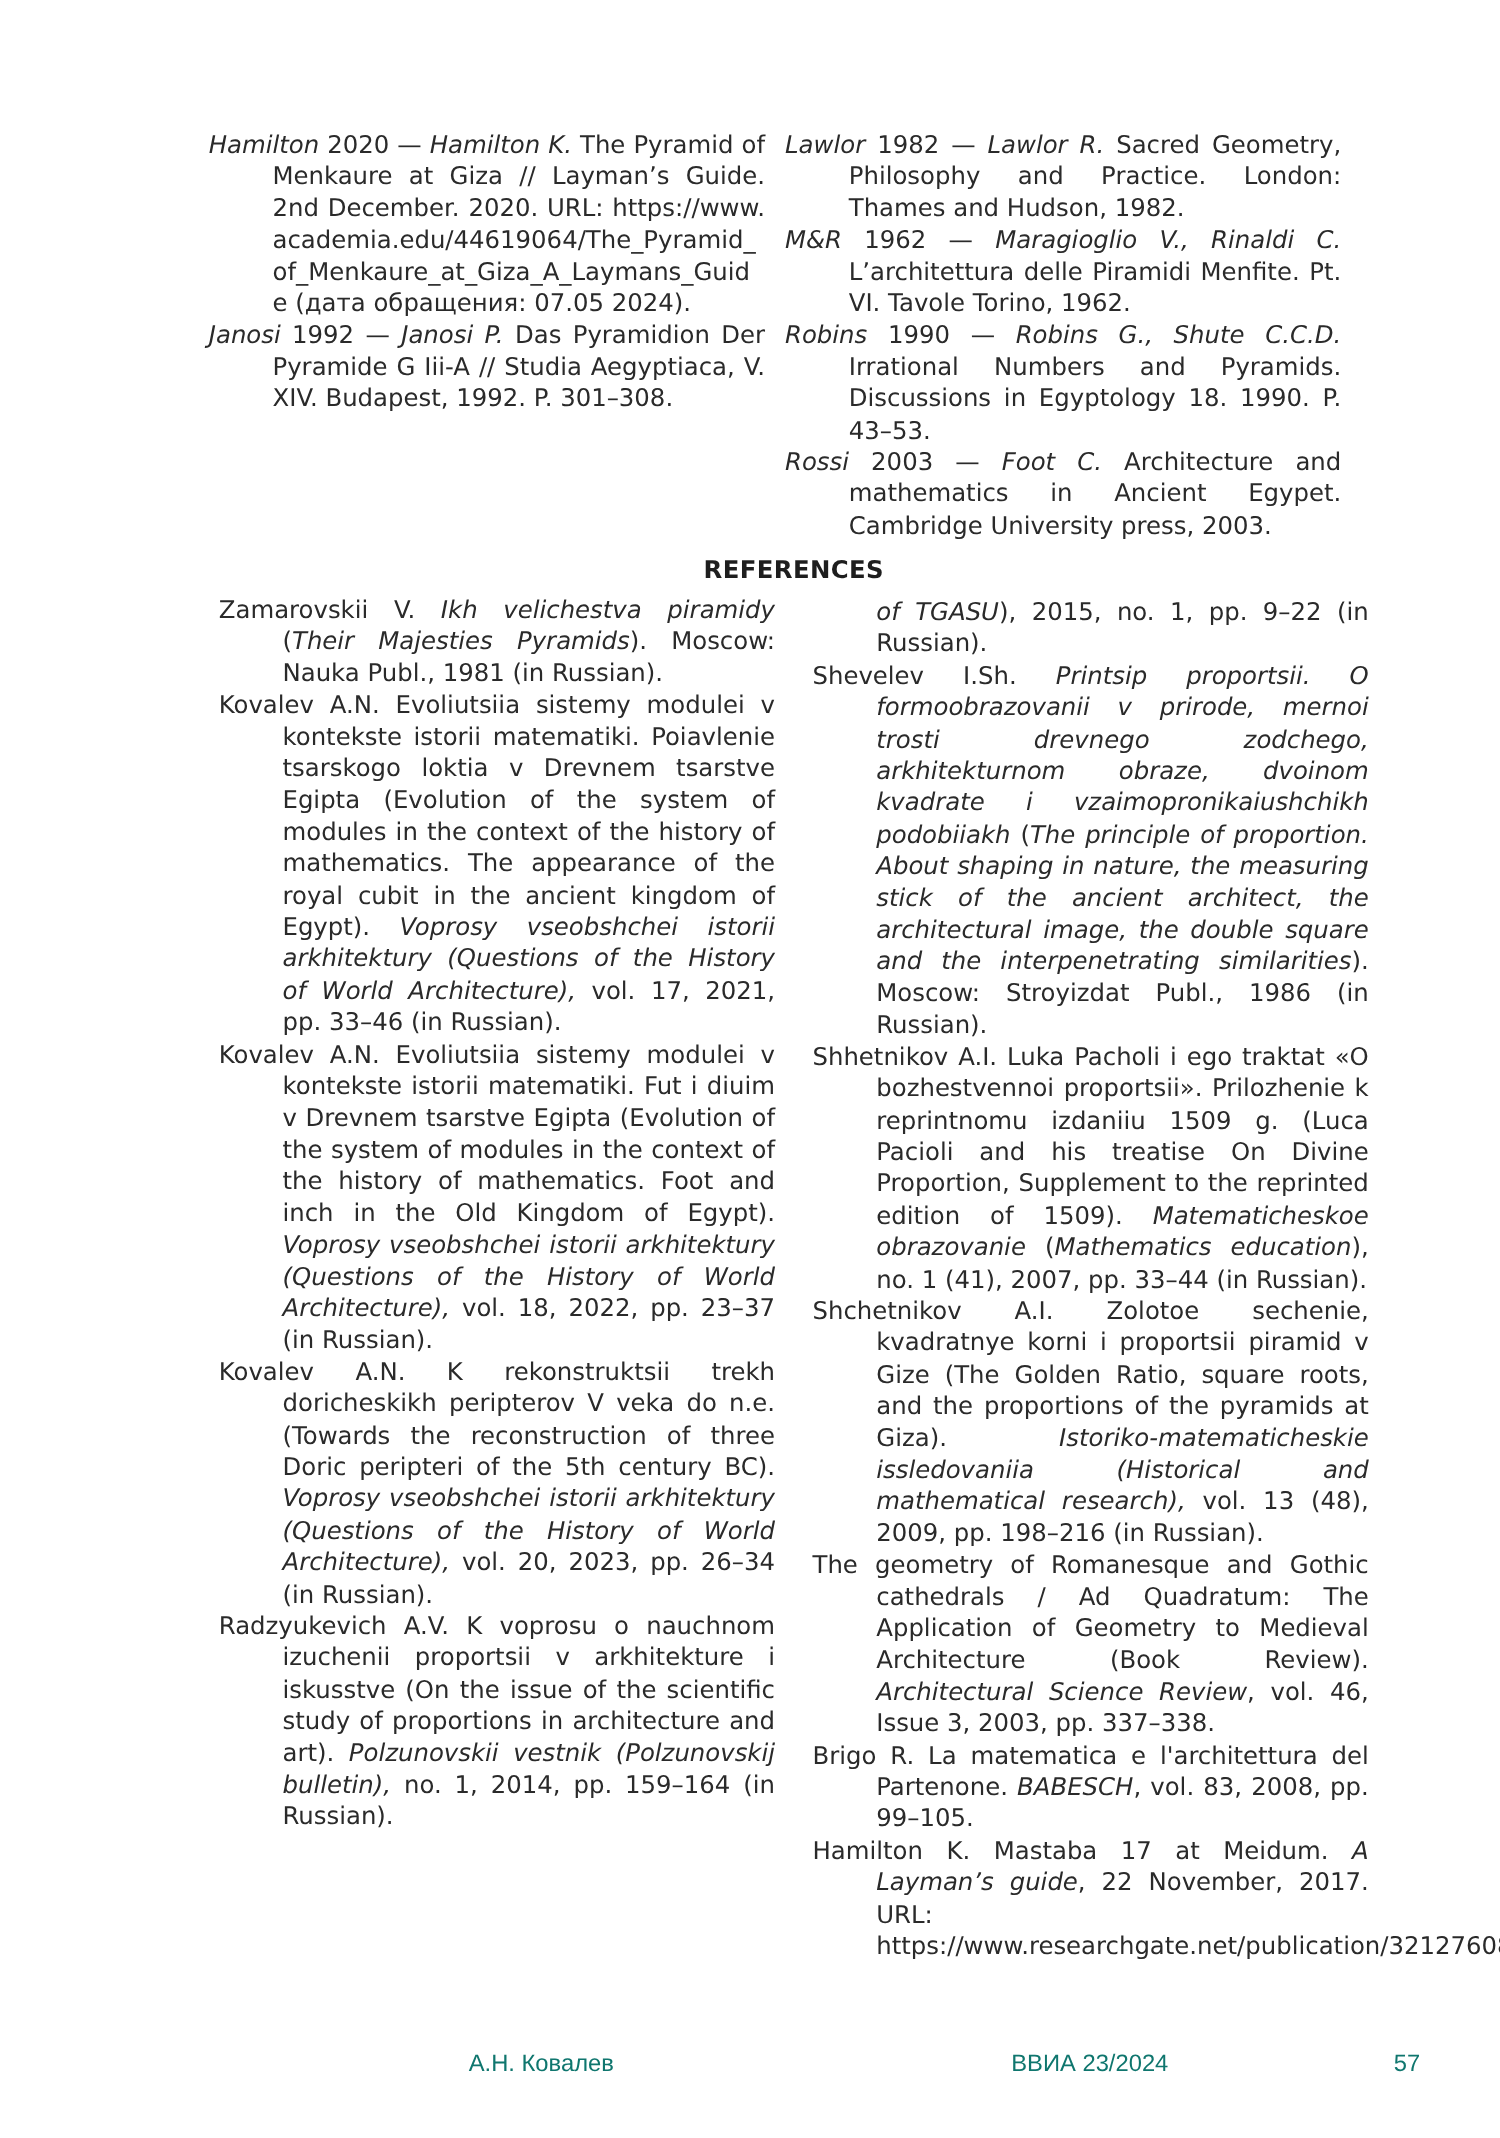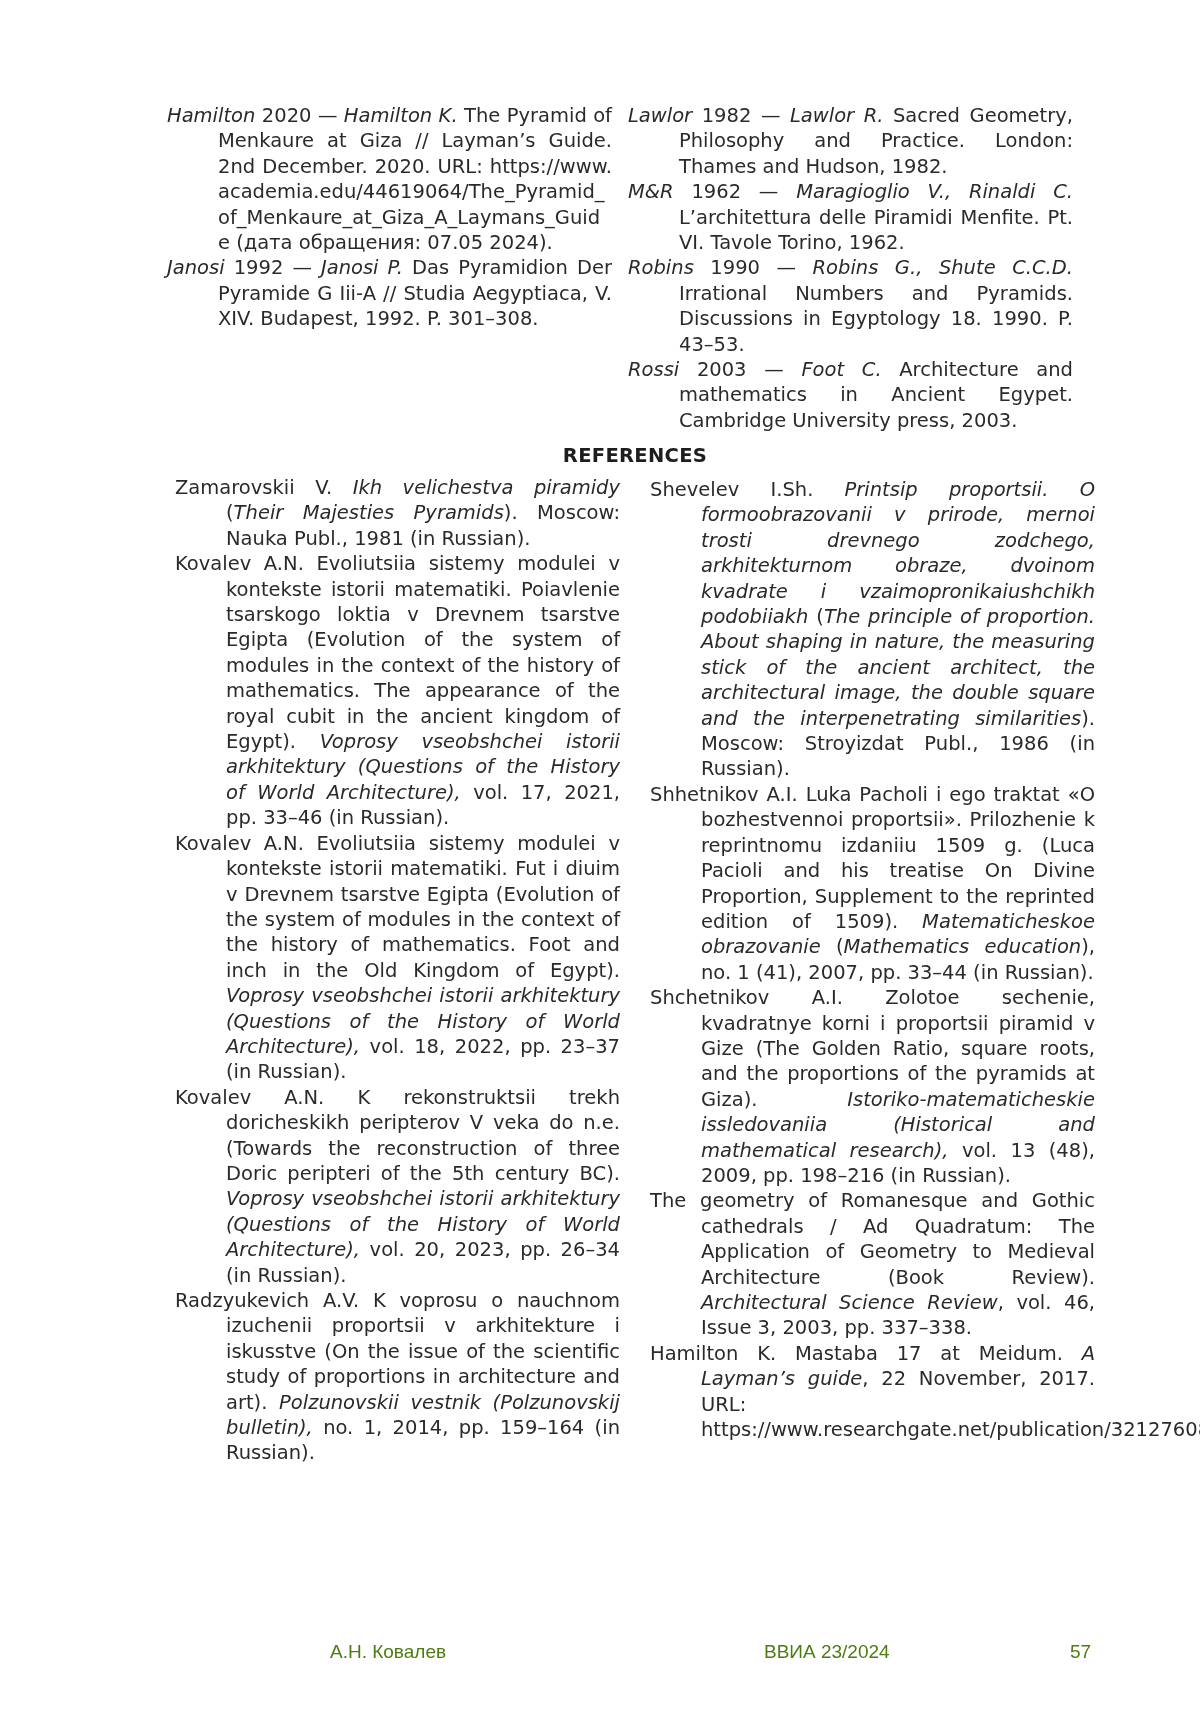--- a/index.html
+++ b/index.html
@@ -7,22 +7,22 @@
          font-family: "DejaVu Sans", sans-serif; color: #2a2a2a; }
   .col { position: absolute; font-size: 19.5px; line-height: 25.4px; text-align: justify; }
   .col-left-top  { left: 167px; top: 103px; width: 445px; }
   .col-right-top { left: 628px; top: 103px; width: 445px; }
   .col-left-bot  { left: 175px; top: 475px; width: 445px; }
   .col-right-bot { left: 650px; top: 477px; width: 445px; }
   .ref { padding-left: 51px; text-indent: -51px; margin: 0; }
   .ref i, .ref em { font-style: italic; }
   .heading { position: absolute; top: 444px; left: 0; width: 1270px; text-align: center;
              font-weight: bold; font-size: 19.5px; letter-spacing: 0.3px; color: #1e1e1e; }
-  .footer { position: absolute; top: 1641px; font-size: 19px; color: #4d7c0f;
-            font-family: "Liberation Sans Narrow", "Liberation Sans", sans-serif; }
+  .footer { position: absolute; top: 1641px; font-size: 19px; color: #0f766e;
+            font-family: "Liberation Sans Narrow", "Liberation Sans", sans-serif; margin-left: 45px; }
   .footer-author { left: 330px; }
   .footer-journal { left: 764px; }
   .footer-page { left: 1070px; }
   a.url { color: inherit; text-decoration: none; word-break: break-all; }
 </style>
 </head>
 <body>
 
 <div class="col col-left-top">
   <p class="ref">
@@ -78,22 +78,24 @@
 
 <div class="col col-left-bot">
   <p class="ref"><span>Zamarovskii V. </span><i>Ikh velichestva piramidy</i><span> (</span><i>Their Majesties Pyramids</i><span>). Moscow: Nauka Publ., 1981 (in Russian).</span></p>
   <p class="ref"><span>Kovalev A.N. Evoliutsiia sistemy modulei v kontekste istorii matematiki. Poiavlenie tsarskogo loktia v Drevnem tsarstve Egipta (Evolution of the system of modules in the context of the history of mathematics. The appearance of the royal cubit in the ancient kingdom of Egypt). </span><i>Voprosy vseobshchei istorii arkhitektury (Questions of the History of World Architecture),</i><span> vol. 17, 2021, pp. 33–46 (in Russian).</span></p>
   <p class="ref"><span>Kovalev A.N. Evoliutsiia sistemy modulei v kontekste istorii matematiki. Fut i diuim v Drevnem tsarstve Egipta (Evolution of the system of modules in the context of the history of mathematics. Foot and inch in the Old Kingdom of Egypt). </span><i>Voprosy vseobshchei istorii arkhitektury (Questions of the History of World Architecture),</i><span> vol. 18, 2022, pp. 23–37 (in Russian).</span></p>
   <p class="ref"><span>Kovalev A.N. K rekonstruktsii trekh doricheskikh peripterov V veka do n.e. (Towards the reconstruction of three Doric peripteri of the 5th century BC). </span><i>Voprosy vseobshchei istorii arkhitektury (Questions of the History of World Architecture),</i><span> vol. 20, 2023, pp. 26–34 (in Russian).</span></p>
   <p class="ref"><span>Radzyukevich A.V. K voprosu o nauchnom izuchenii proportsii v arkhitekture i iskusstve (On the issue of the scientific study of proportions in architecture and art). </span><i>Polzunovskii vestnik (Polzunovskij bulletin),</i><span> no. 1, 2014, pp. 159–164 (in Russian).</span></p>
 </div>
 
 <div class="col col-right-bot">
+  <p class="ref" style="text-indent:0;"><i>of TGASU</i><span>), 2015, no. 1, pp. 9–22 (in Russian).</span></p>
   <p class="ref"><span>Shevelev I.Sh. </span><i>Printsip proportsii. O formoobrazovanii v prirode, mernoi trosti drevnego zodchego, arkhitekturnom obraze, dvoinom kvadrate i vzaimopronikaiushchikh podobiiakh</i><span> (</span><i>The principle of proportion. About shaping in nature, the measuring stick of the ancient architect, the architectural image, the double square and the interpenetrating similarities</i><span>). Moscow: Stroyizdat Publ., 1986 (in Russian).</span></p>
   <p class="ref"><span>Shhetnikov A.I. Luka Pacholi i ego traktat «O bozhestvennoi proportsii». Prilozhenie k reprintnomu izdaniiu 1509 g. (Luca Pacioli and his treatise On Divine Proportion, Supplement to the reprinted edition of 1509). </span><i>Matematicheskoe obrazovanie</i><span> (</span><i>Mathematics education</i><span>), no. 1 (41), 2007, pp. 33–44 (in Russian).</span></p>
   <p class="ref"><span>Shchetnikov A.I. Zolotoe sechenie, kvadratnye korni i proportsii piramid v Gize (The Golden Ratio, square roots, and the proportions of the pyramids at Giza). </span><i>Istoriko-matematicheskie issledovaniia (Historical and mathematical research),</i><span> vol. 13 (48), 2009, pp. 198–216 (in Russian).</span></p>
   <p class="ref"><span>The geometry of Romanesque and Gothic cathedrals / Ad Quadratum: The Application of Geometry to Medieval Architecture (Book Review). </span><i>Architectural Science Review</i><span>, vol. 46, Issue 3, 2003, pp. 337–338.</span></p>
+  <p class="ref"><span>Brigo R. La matematica e l'architettura del Partenone. </span><i>BABESCH</i><span>, vol. 83, 2008, pp. 99–105.</span></p>
   <p class="ref"><span>Hamilton K. Mastaba 17 at Meidum. </span><i>A Layman’s guide</i><span class="url">, 22 November, 2017. URL: https://www.researchgate.net/publication/321276081_Mastaba_17_</span></p>
 </div>
 
 <div class="footer footer-author">А.Н. Ковалев</div>
 <div class="footer footer-journal">ВВИА 23/2024</div>
 <div class="footer footer-page">57</div>
 
 </body></html>

